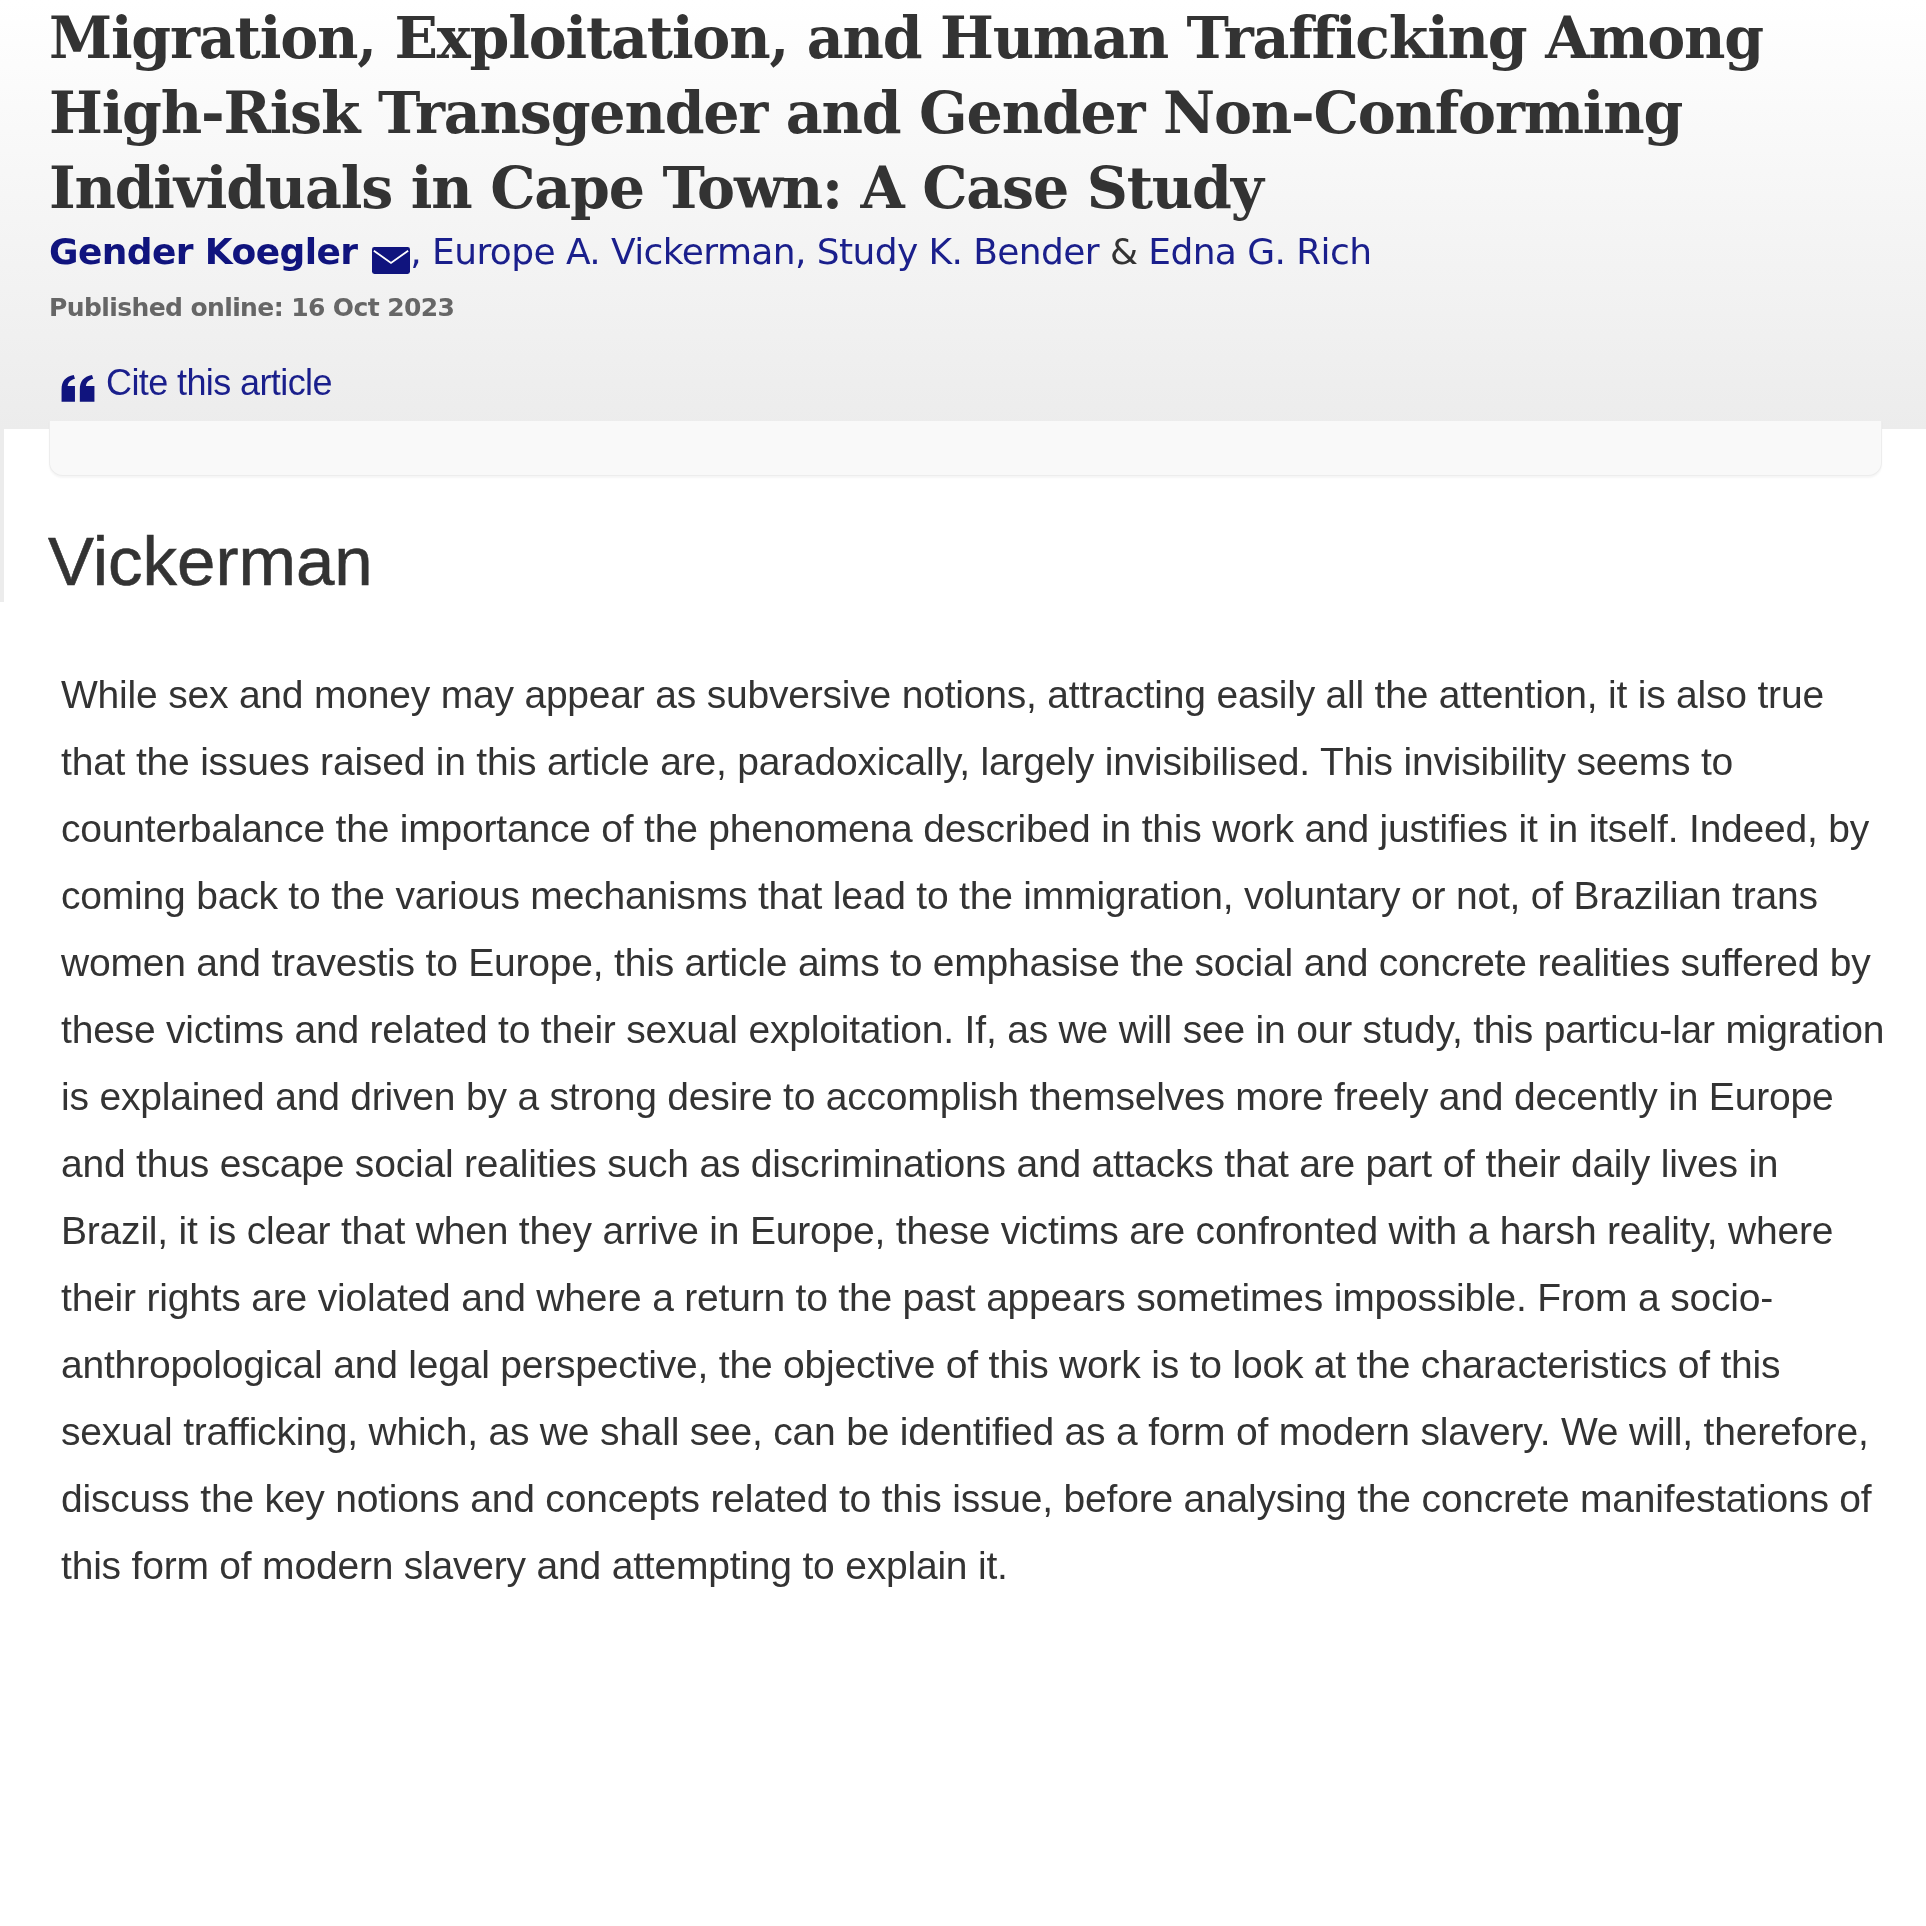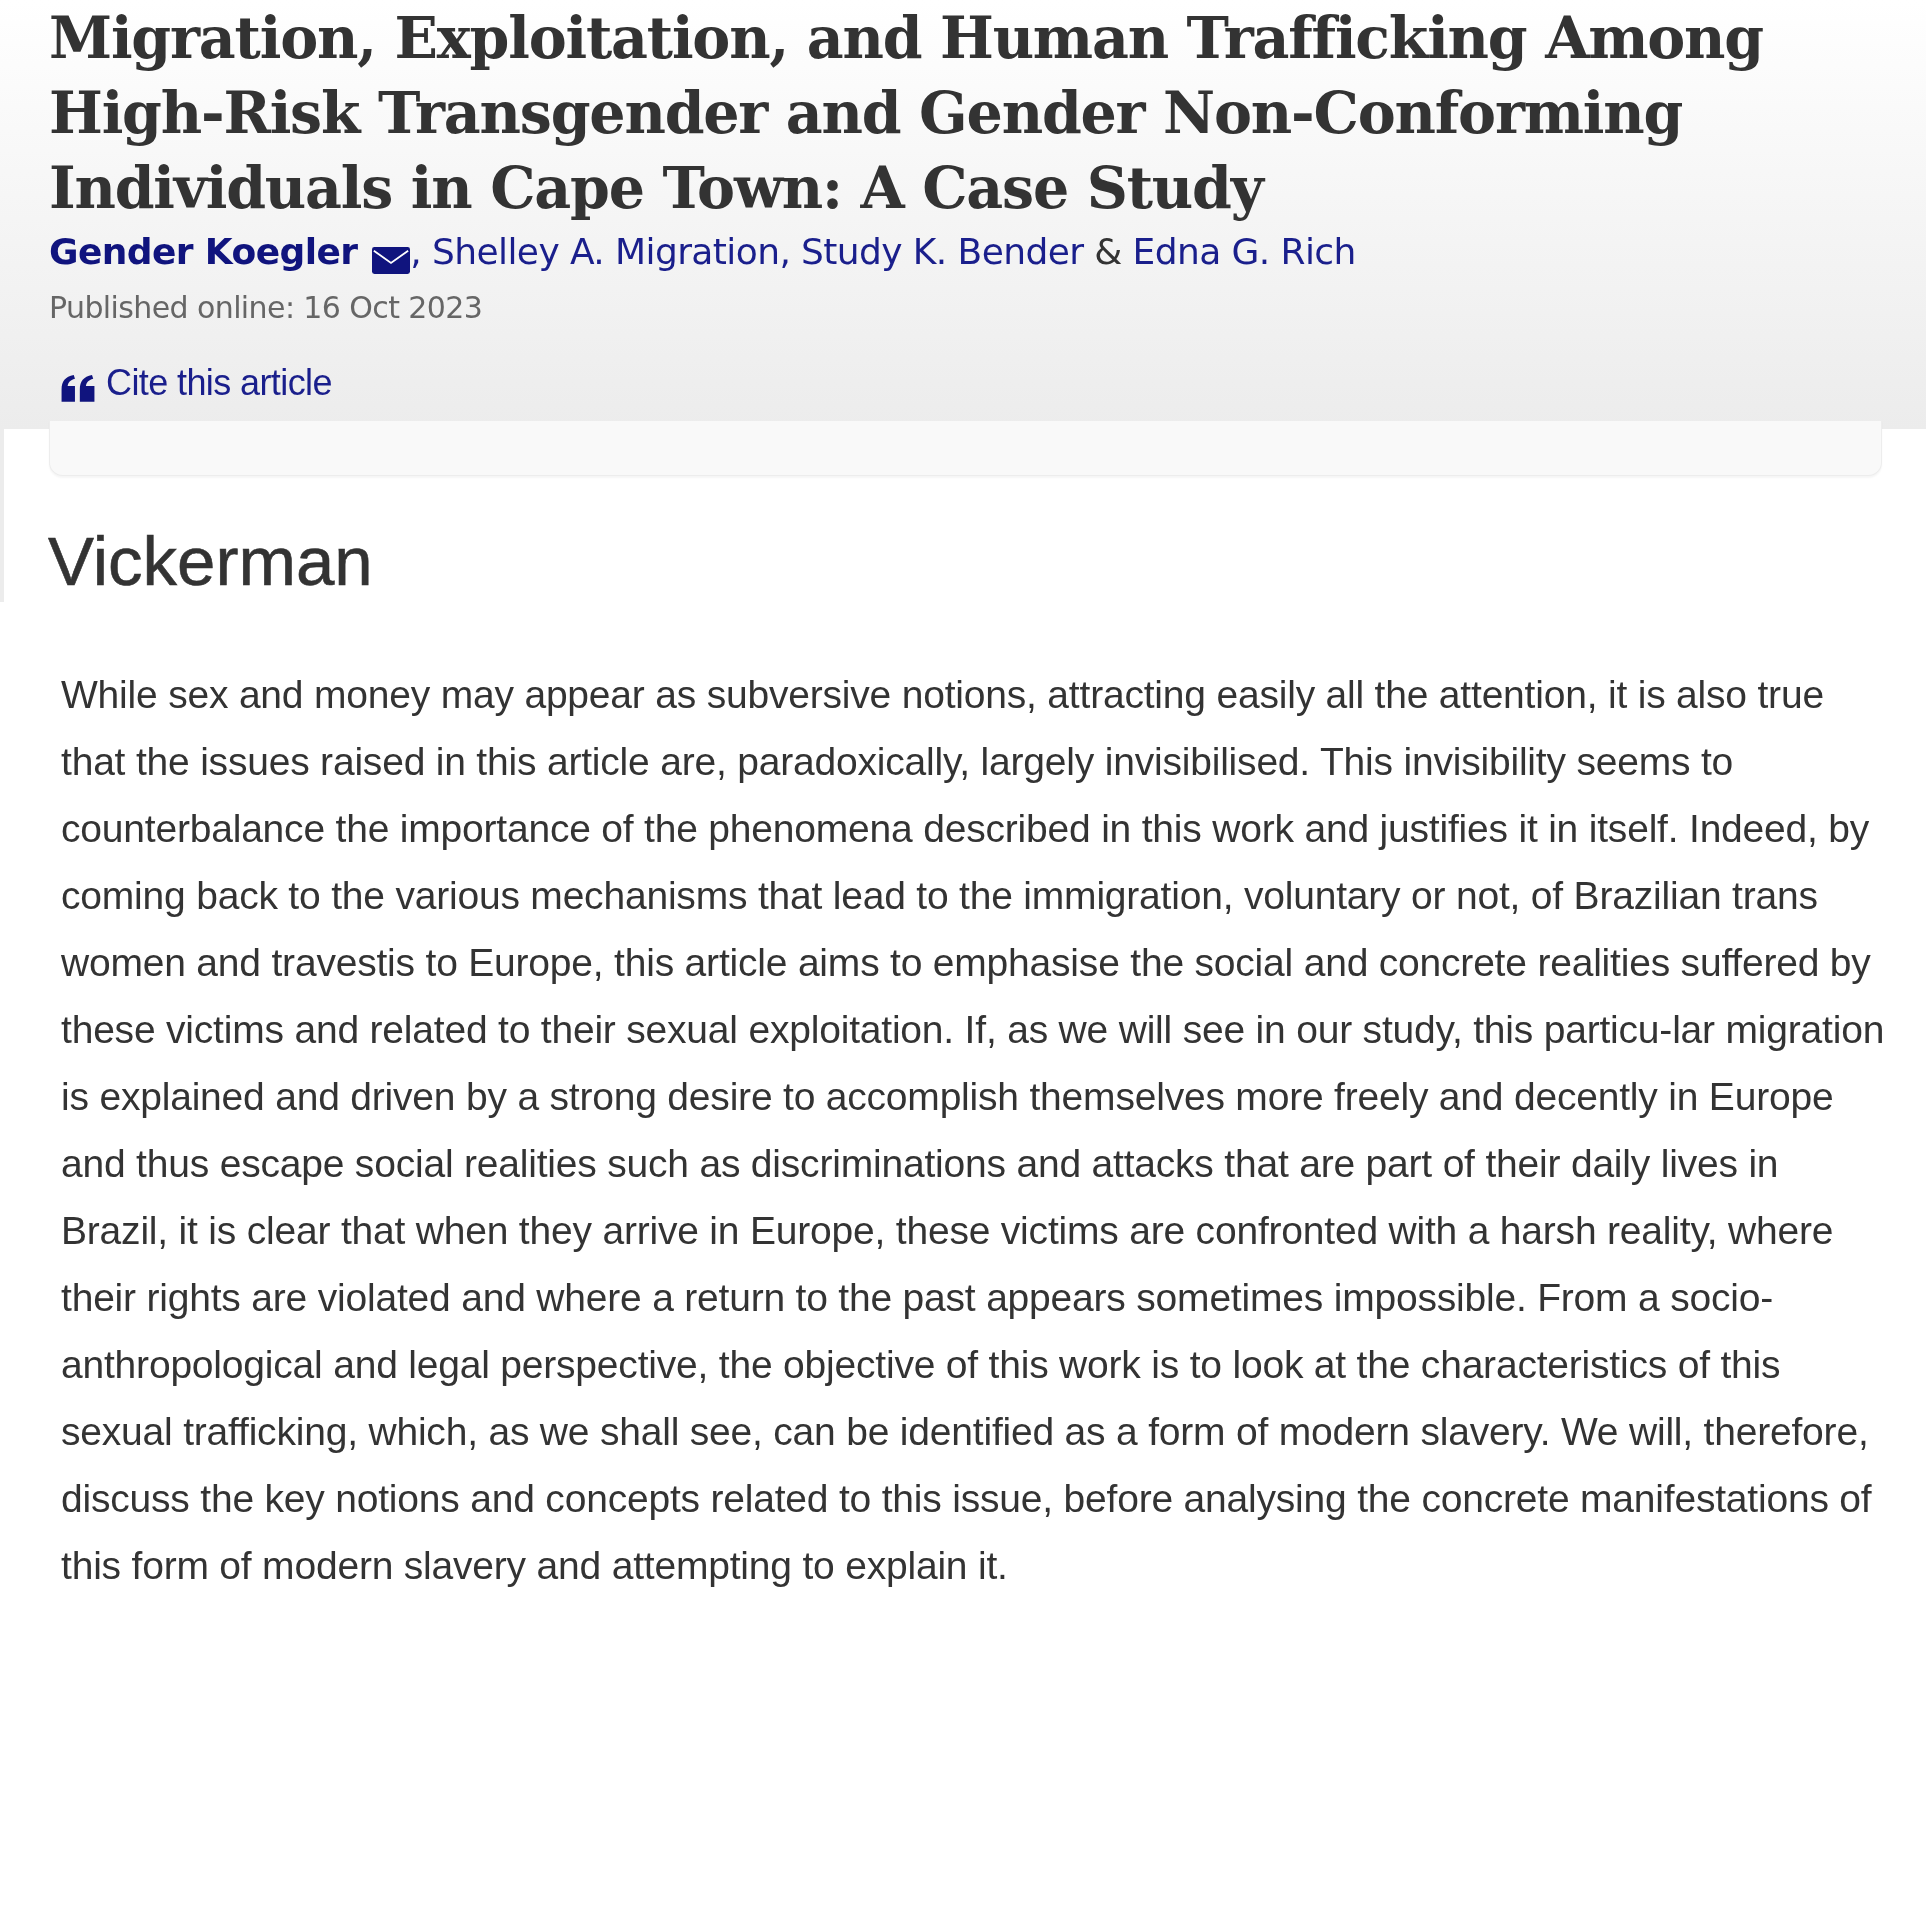--- a/index.html
+++ b/index.html
@@ -63,24 +63,25 @@
       height: 27px;
       margin-left: 15px;
       position: relative;
       top: -2.5px;
     }
     .published {
       position: absolute;
       left: 49px;
       top: 288px;
       font-family: "DejaVu Sans", sans-serif;
-      font-size: 30px;
+      font-size: 25px;
       line-height: 40px;
       color: #666666;
       letter-spacing: -0.6px;
+      font-weight: bold;
     }
     .cite {
       position: absolute;
       left: 60px;
       top: 361px;
       font-family: Liberation Sans, sans-serif;
       font-size: 36px;
       line-height: 44px;
       color: #1a1f8c;
       text-decoration: none;
@@ -145,21 +146,21 @@
 </head>
 <body>
 
 <div class="header">
   <h1 class="title">Migration, Exploitation, and Human Trafficking Among High-Risk Transgender and Gender Non-Conforming Individuals in Cape Town: A Case Study</h1>
 
   <div class="authors">
     <a href="#" class="corresp">Gender Koegler</a><span class="envelope"><svg width="38" height="27" viewBox="0 0 62 44">
           <rect x="0" y="0" width="62" height="44" rx="4" fill="#10147e"></rect>
           <polyline points="3,6 31,26 59,6" fill="none" stroke="#ffffff" stroke-width="3"></polyline>
-        </svg></span><span>, </span><a href="#">Shelley A. Migration</a><span>, </span><a href="#">Study K. Bender</a><span class="amp"> &amp; </span><a href="#">Edna G. Rich</a>
+        </svg></span><span>, </span><a href="#">Europe A. Vickerman</a><span>, </span><a href="#">Study K. Bender</a><span class="amp"> &amp; </span><a href="#">Edna G. Rich</a>
   </div>
 
   <div class="published">Published online: 16 Oct 2023</div>
 
   <a href="#" class="cite">
     <span class="quote-icon"><svg width="36" height="28" viewBox="0 0 58 46">
           <path d="M2 24 C2 10 8 3 22 0 L24 6 C16 8 13 12 12 18 L24 18 L24 44 L2 44 Z" fill="#10147e"></path>
           <path d="M32 24 C32 10 38 3 52 0 L54 6 C46 8 43 12 42 18 L56 18 L56 44 L32 44 Z" fill="#10147e"></path>
         </svg></span><span>Cite this article</span>
   </a>

